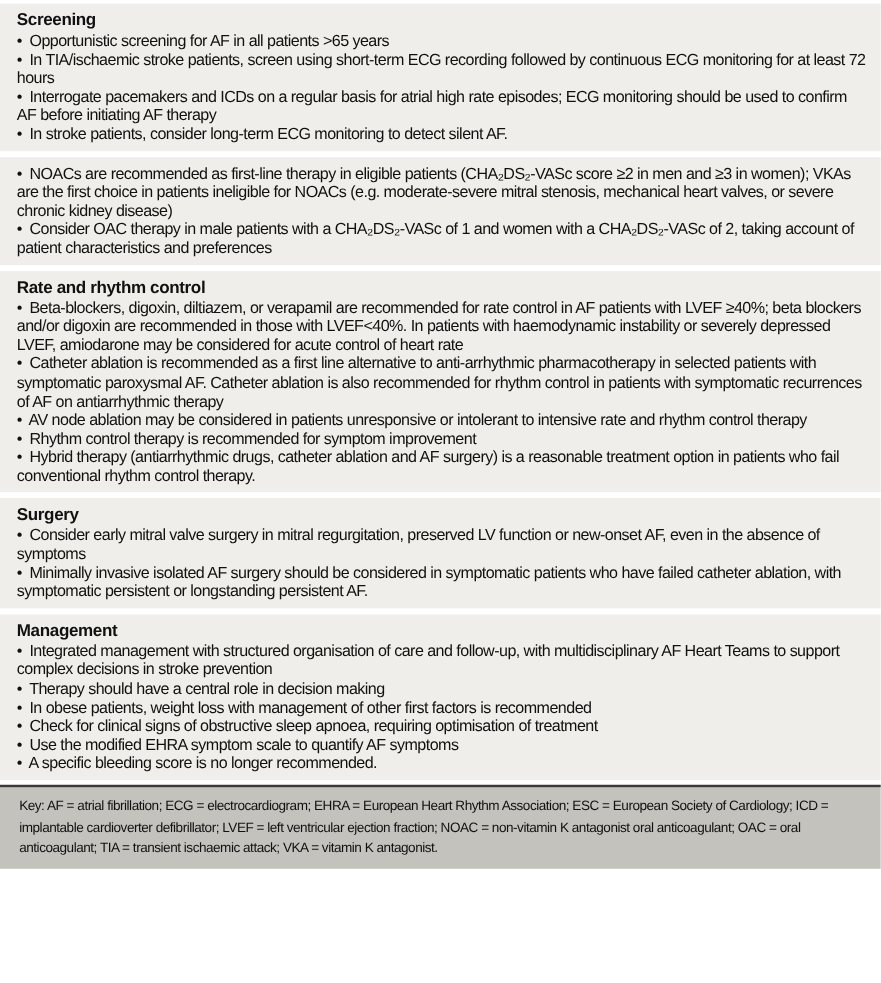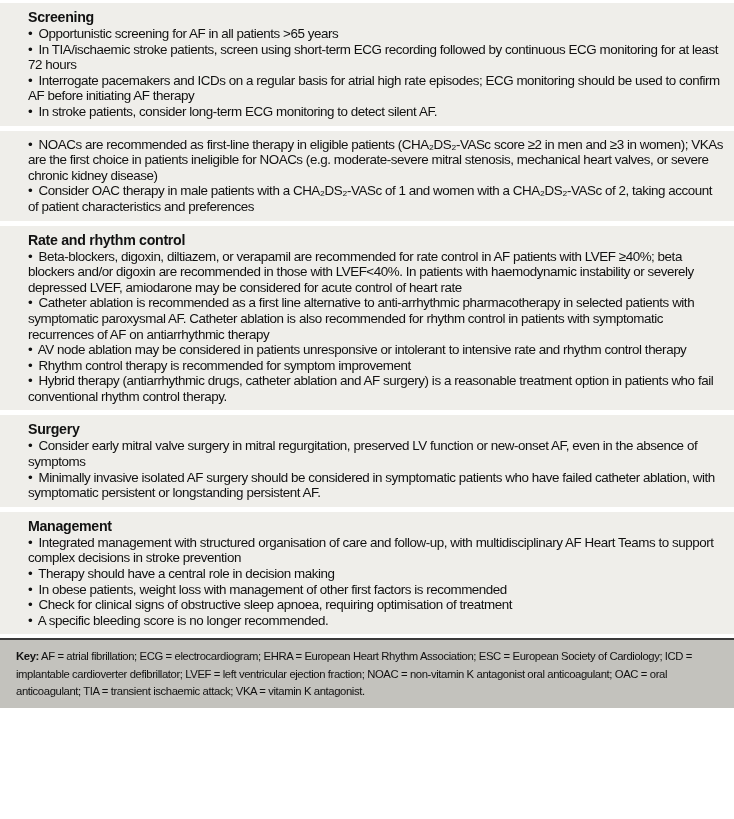--- a/index.html
+++ b/index.html
@@ -4,21 +4,21 @@
   <style>
     html, body { margin: 0; padding: 0; background: #ffffff; }
     body {
       width: 734px; height: 819px; overflow: hidden;
       font-family: "Liberation Sans", sans-serif;
       color: #111;
     }
     .doc { width: 734px; }
     .section {
       background: #efeeea;
-      padding: 6px 10px 6px 28px;
+      padding: 6px 10px 6px 14px;
       margin-bottom: 5px;
       font-size: 13.4px;
       line-height: 15.6px;
       letter-spacing: -0.45px;
     }
     .section:first-child { margin-top: 3px; }
     .section-title {
       font-weight: bold;
       font-size: 14.2px;
       line-height: 17px;
@@ -28,21 +28,21 @@
     .bullet { padding-right: 3px; }
     .key {
       background: #c3c2bd;
       border-top: 2px solid #3a3a3a;
       padding: 8px 10px 7px 16px;
       font-size: 11.3px;
       line-height: 17.5px;
       letter-spacing: -0.4px;
       margin-top: -1px;
     }
-    .key-label { font-weight: bold; }
+    .key-label { font-weight: normal; }
   </style>
 </head>
 <body>
 
 <div class="doc">
   <div id="sections">
       <div class="section">
         <div class="section-title">Screening</div>
         <div class="item"><span class="bullet">•</span> <span>Opportunistic screening for AF in all patients &gt;65 years</span></div>
         <div class="item"><span class="bullet">•</span> <span>In TIA/ischaemic stroke patients, screen using short-term ECG recording followed by continuous ECG monitoring for at least 72 hours</span></div>
@@ -65,20 +65,21 @@
         <div class="section-title">Surgery</div>
         <div class="item"><span class="bullet">•</span> <span>Consider early mitral valve surgery in mitral regurgitation, preserved LV function or new-onset AF, even in the absence of symptoms</span></div>
         <div class="item"><span class="bullet">•</span> <span>Minimally invasive isolated AF surgery should be considered in symptomatic patients who have failed catheter ablation, with symptomatic persistent or longstanding persistent AF.</span></div>
       </div>
       <div class="section">
         <div class="section-title">Management</div>
         <div class="item"><span class="bullet">•</span> <span>Integrated management with structured organisation of care and follow-up, with multidisciplinary AF Heart Teams to support complex decisions in stroke prevention</span></div>
         <div class="item"><span class="bullet">•</span> <span>Therapy should have a central role in decision making</span></div>
         <div class="item"><span class="bullet">•</span> <span>In obese patients, weight loss with management of other first factors is recommended</span></div>
         <div class="item"><span class="bullet">•</span> <span>Check for clinical signs of obstructive sleep apnoea, requiring optimisation of treatment</span></div>
+        <div class="item"><span class="bullet">•</span> <span>Use the modified EHRA symptom scale to quantify AF symptoms</span></div>
         <div class="item"><span class="bullet">•</span> <span>A specific bleeding score is no longer recommended.</span></div>
       </div>
     </div>
   <div class="key">
     <span class="key-label">Key:</span>
     <span>AF = atrial fibrillation; ECG = electrocardiogram; EHRA = European Heart Rhythm Association; ESC = European Society of Cardiology; ICD = implantable cardioverter defibrillator; LVEF = left ventricular ejection fraction; NOAC = non-vitamin K antagonist oral anticoagulant; OAC = oral anticoagulant; TIA = transient ischaemic attack; VKA = vitamin K antagonist.</span>
   </div>
 </div>
 
 </body></html>

